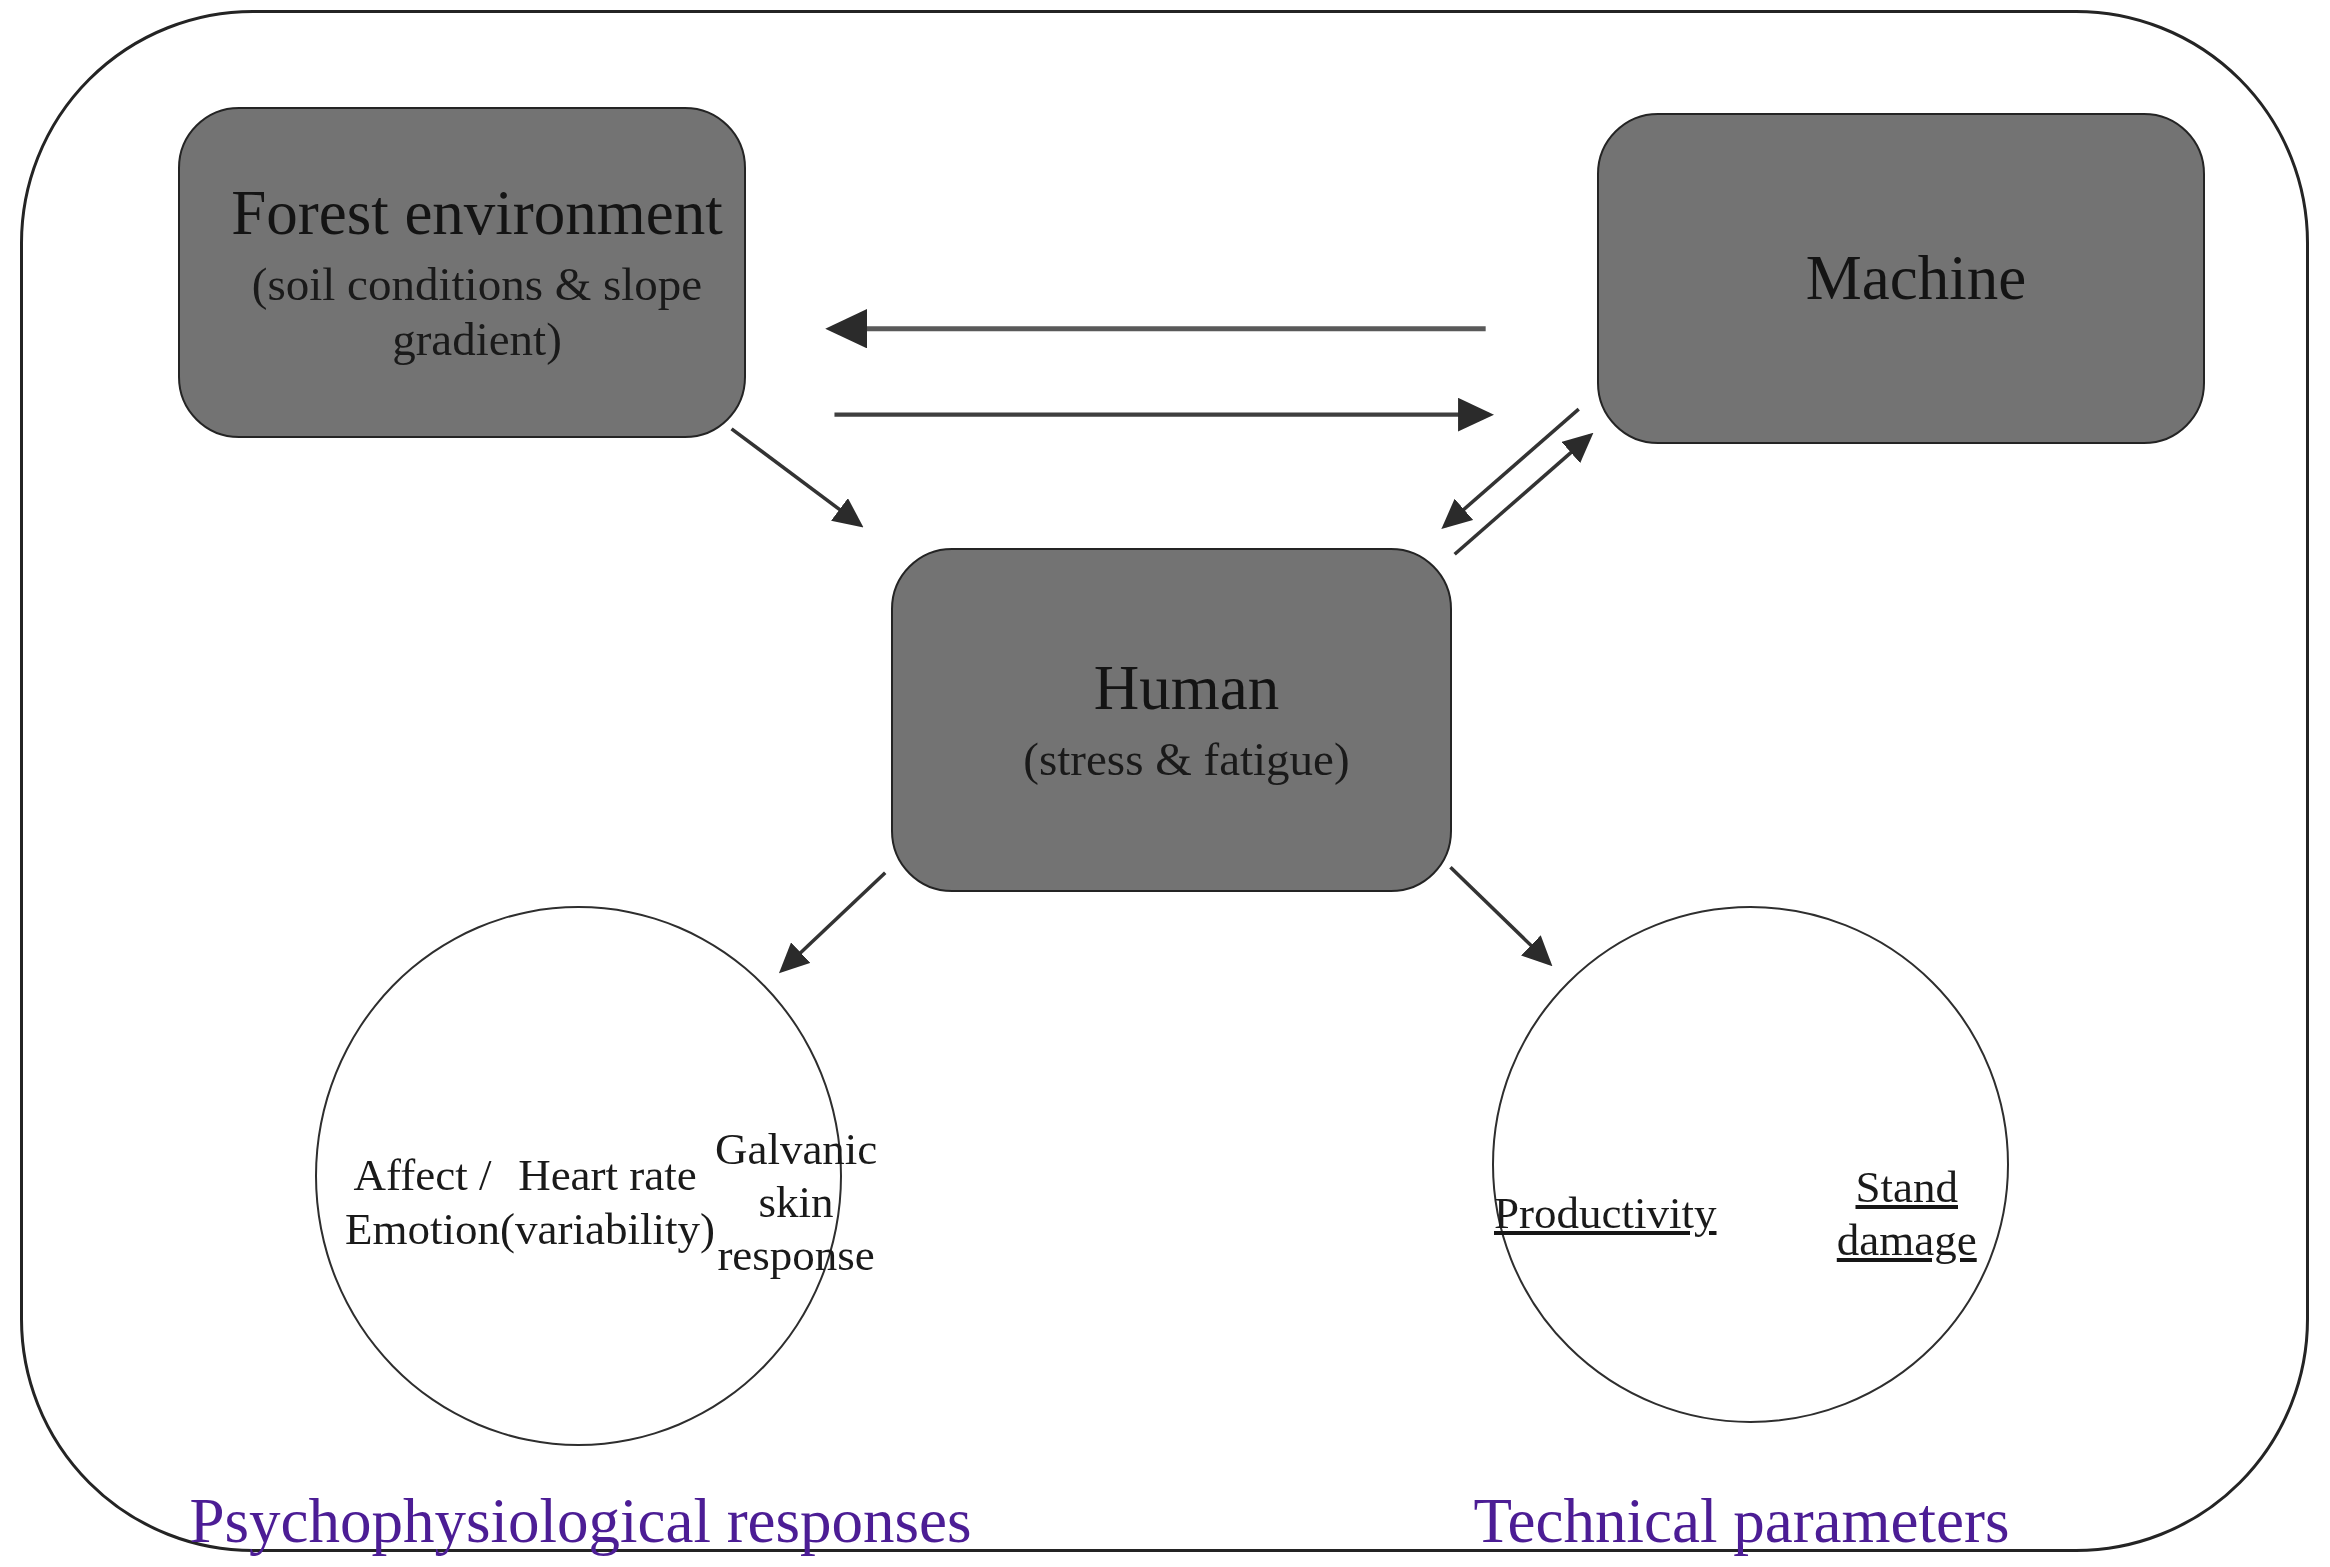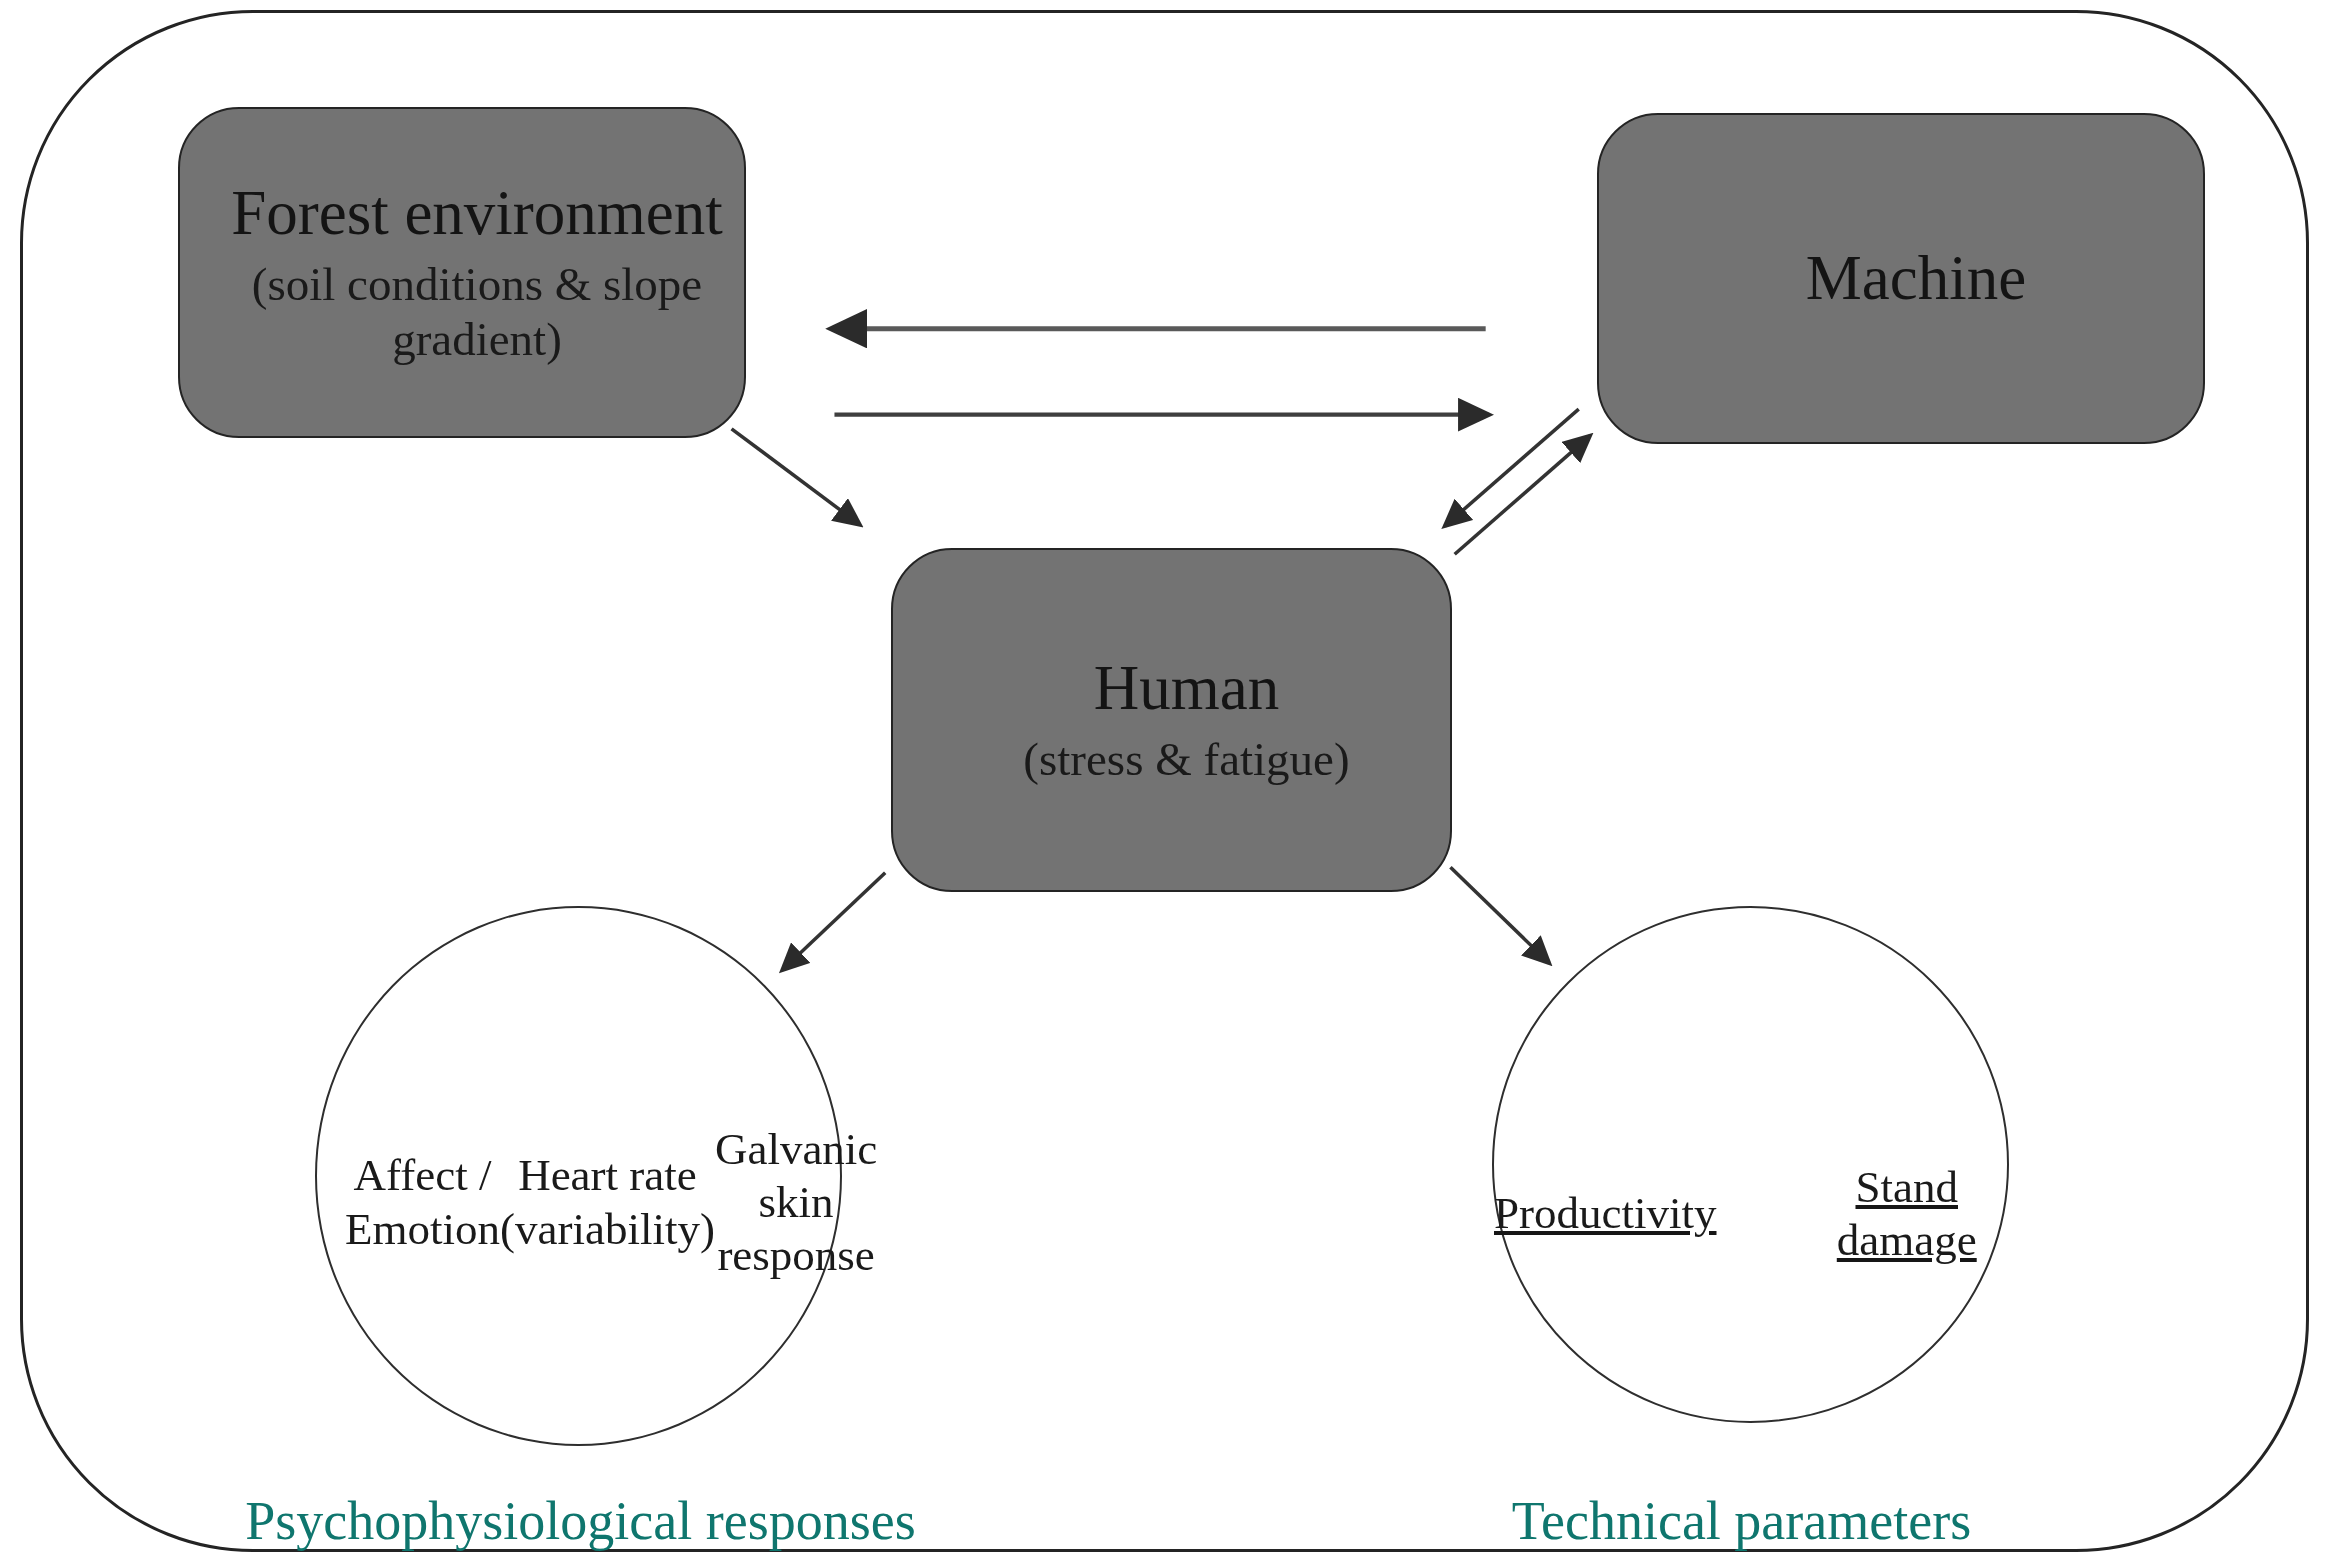--- a/index.html
+++ b/index.html
@@ -91,22 +91,22 @@
     color: #1a1a1a;
   }
   .circle-item.wrap-narrow { max-width: 367px; }
   .caption {
     position: absolute;
     top: 1483px;
     height: 76px;
     display: flex;
     align-items: center;
     justify-content: center;
-    font-size: 54px;
-    color: #0f766e;
+    font-size: 63px;
+    color: #4c1d95;
     white-space: nowrap;
   }
   .caption.psych { left: 87px; width: 987px; }
   .caption.tech { left: 1248px; width: 987px; }
 </style>
 </head>
 <body>
 
 <div class="canvas">
 

